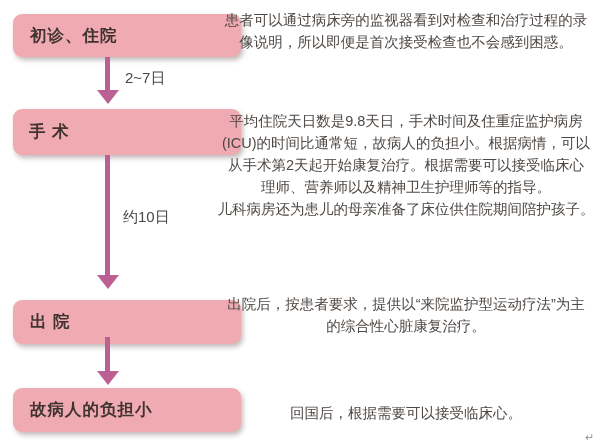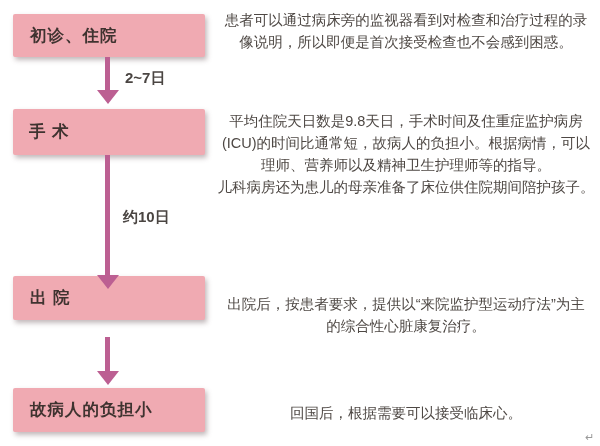--- a/index.html
+++ b/index.html
@@ -5,24 +5,24 @@
   html,body{margin:0;padding:0;background:#ffffff;}
   .canvas{
     position:relative;
     width:600px;height:446px;
     background:#ffffff;
     overflow:hidden;
     font-family:"Liberation Sans", sans-serif;
   }
   .step-box{
     position:absolute;
-    left:13px;width:192px;
+    left:13px;width:228px;
     box-sizing:border-box;
     background:#f0aab2;
-    border-radius:2px;
+    border-radius:9px;
     box-shadow:2px 3px 5px rgba(120,100,105,0.45);
     display:flex;align-items:center;
     padding-left:17px;
   }
   .step-label{
     font-size:16.5px;
     font-weight:700;
     color:#3f3330;
     letter-spacing:1px;
     white-space:pre;
@@ -35,21 +35,21 @@
   .arrow-head{
     position:absolute;
     left:97px;width:0;height:0;
     border-left:11px solid transparent;
     border-right:11px solid transparent;
     border-top:14px solid #bc5f92;
   }
   .arrow-label{
     position:absolute;
     font-size:15px;
-    font-weight:700;
+    font-weight:400;
     color:#4a4542;
     white-space:nowrap;
   }
   .desc{
     position:absolute;
     left:217px;width:378px;
     font-size:14.5px;
     line-height:22px;
     font-weight:500;
     color:#4e4844;
@@ -68,21 +68,21 @@
 <div class="canvas">
 
   <div class="step-box" style="top:14px;height:43px;">
     <span class="step-label">初诊、住院</span>
   </div>
 
   <div class="step-box" style="top:109px;height:46px;padding-left:16px;">
     <span class="step-label">手 术</span>
   </div>
 
-  <div class="step-box" style="top:276px;height:44px;">
+  <div class="step-box" style="top:300px;height:44px;">
     <span class="step-label">出 院</span>
   </div>
 
   <div class="step-box" style="top:388px;height:44px;">
     <span class="step-label">故病人的负担小</span>
   </div>
 
   <div class="arrow-stem" style="top:57px;height:34px;"></div>
   <div class="arrow-head" style="top:90px;"></div>
   <div class="arrow-label" style="left:125px;top:69px;">2~7日</div>
@@ -95,20 +95,21 @@
   <div class="arrow-head" style="top:371px;"></div>
 
   <div class="desc" style="top:9px;">
     <div class="desc-line">患者可以通过病床旁的监视器看到对检查和治疗过程的录</div>
     <div class="desc-line">像说明，所以即便是首次接受检查也不会感到困惑。</div>
   </div>
 
   <div class="desc" style="top:110px;">
     <div class="desc-line">平均住院天日数是9.8天日，手术时间及住重症监护病房</div>
     <div class="desc-line">(ICU)的时间比通常短，故病人的负担小。根据病情，可以</div>
+    <div class="desc-line">从手术第2天起开始康复治疗。根据需要可以接受临床心</div>
     <div class="desc-line">理师、营养师以及精神卫生护理师等的指导。</div>
     <div class="desc-line">儿科病房还为患儿的母亲准备了床位供住院期间陪护孩子。</div>
   </div>
 
   <div class="desc" style="top:293px;">
     <div class="desc-line">出院后，按患者要求，提供以“来院监护型运动疗法”为主</div>
     <div class="desc-line">的综合性心脏康复治疗。</div>
   </div>
 
   <div class="desc" style="top:402px;">

